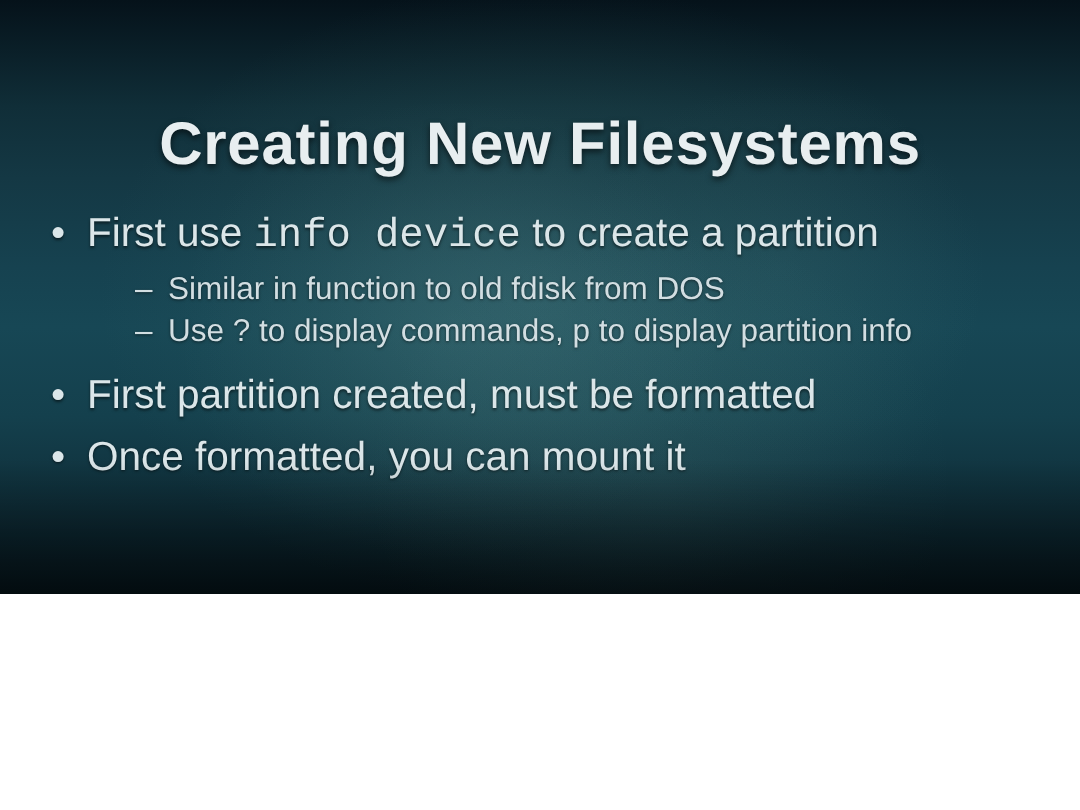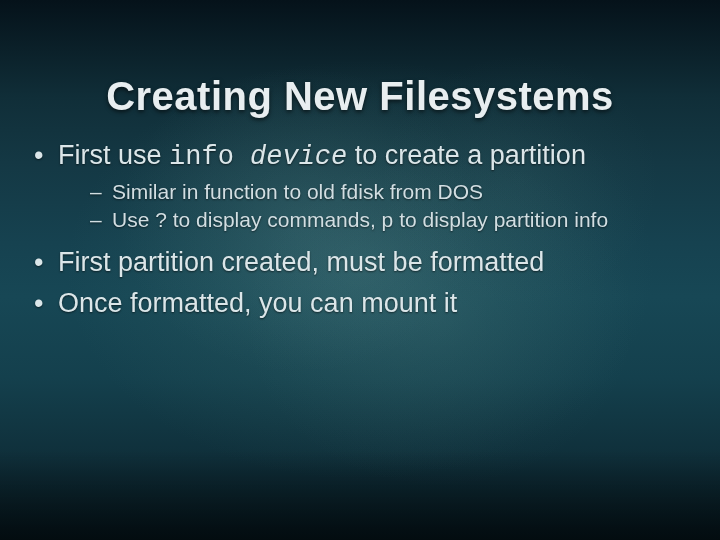--- a/index.html
+++ b/index.html
@@ -6,21 +6,21 @@
     margin: 0;
     padding: 0;
     width: 720px;
     height: 540px;
     overflow: hidden;
     font-family: Arial, Helvetica, sans-serif;
   }
   .slide {
     position: relative;
     width: 720px;
-    height: 540px;
+    height: 396px;
     background:
       radial-gradient(ellipse 420px 300px at 50% 50%,
         rgba(80,130,130,0.30) 0%,
         rgba(60,110,110,0.18) 35%,
         rgba(20,50,60,0.0) 70%),
       linear-gradient(180deg,
         #05121a 0%,
         #102e38 18%,
         #143844 30%,
         #164250 45%,
@@ -110,21 +110,21 @@
   ul.lvl2 > li::before {
     content: "–";
     position: absolute;
     left: 0;
     top: 0;
     color: #d2dee2;
   }
   .mono {
     font-family: "Courier New", Courier, monospace;
   }
-  .ital { font-style: italic; }
+  .ital { }
 </style>
 </head>
 <body>
 
 <div class="slide">
 
   <div class="title">Creating New Filesystems</div>
 
   <div class="body">
     <ul class="lvl1">

